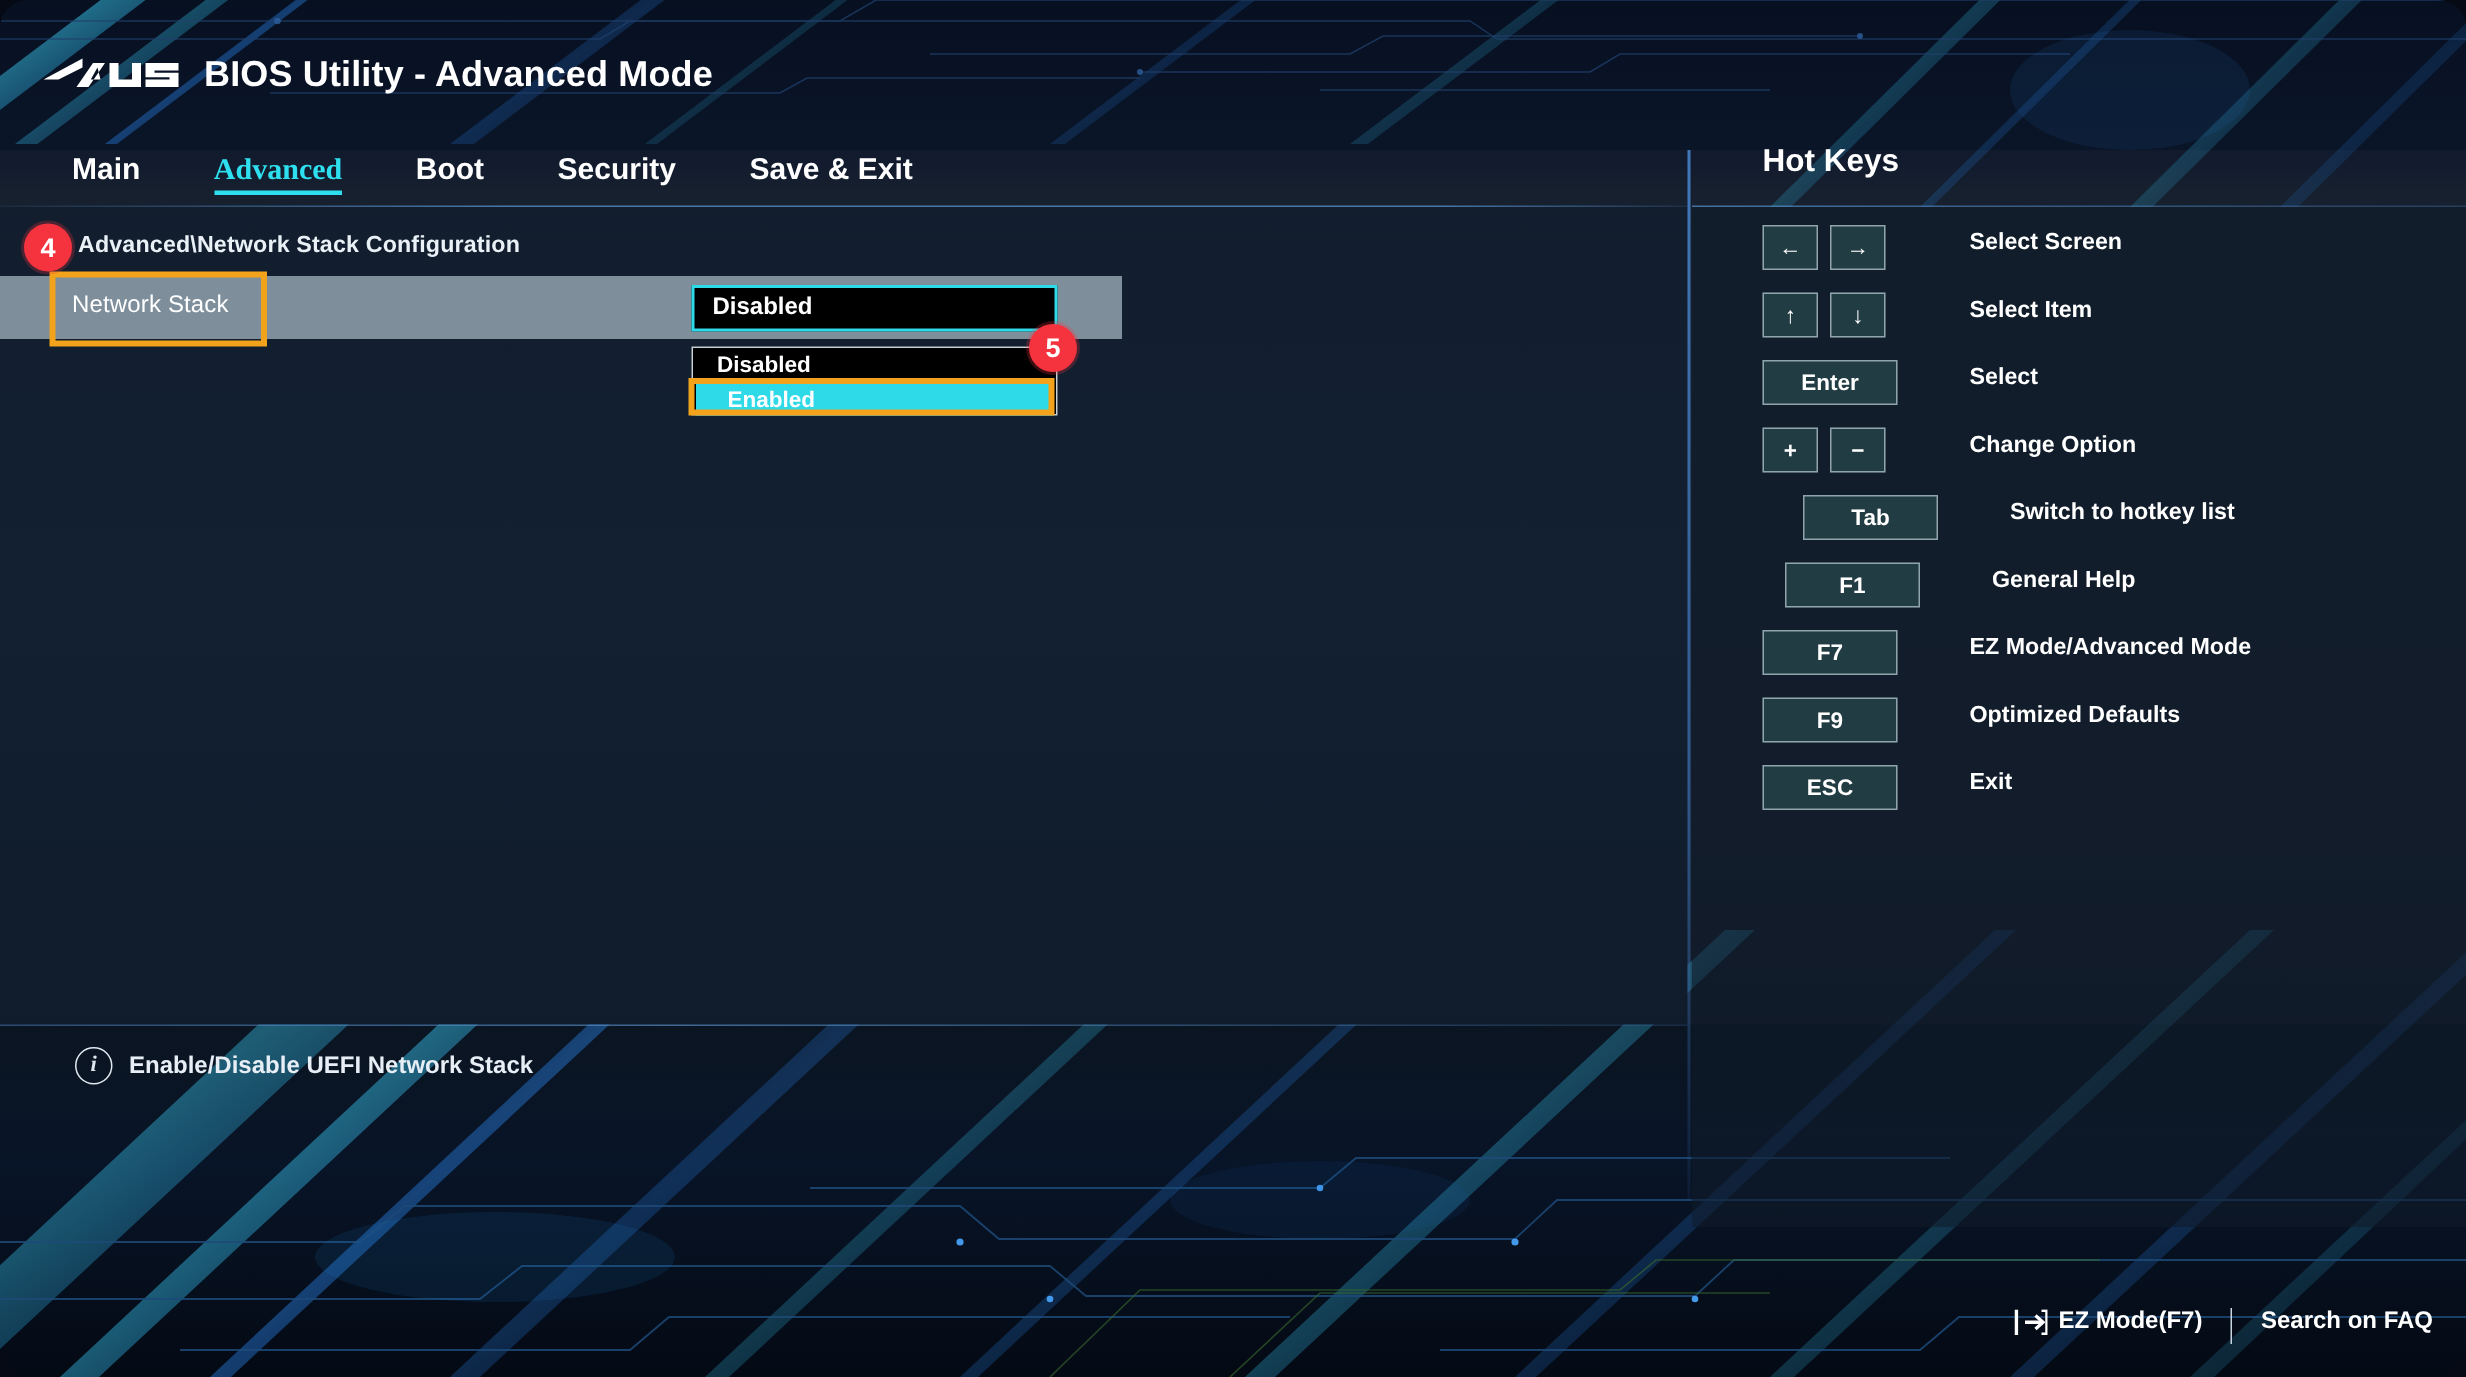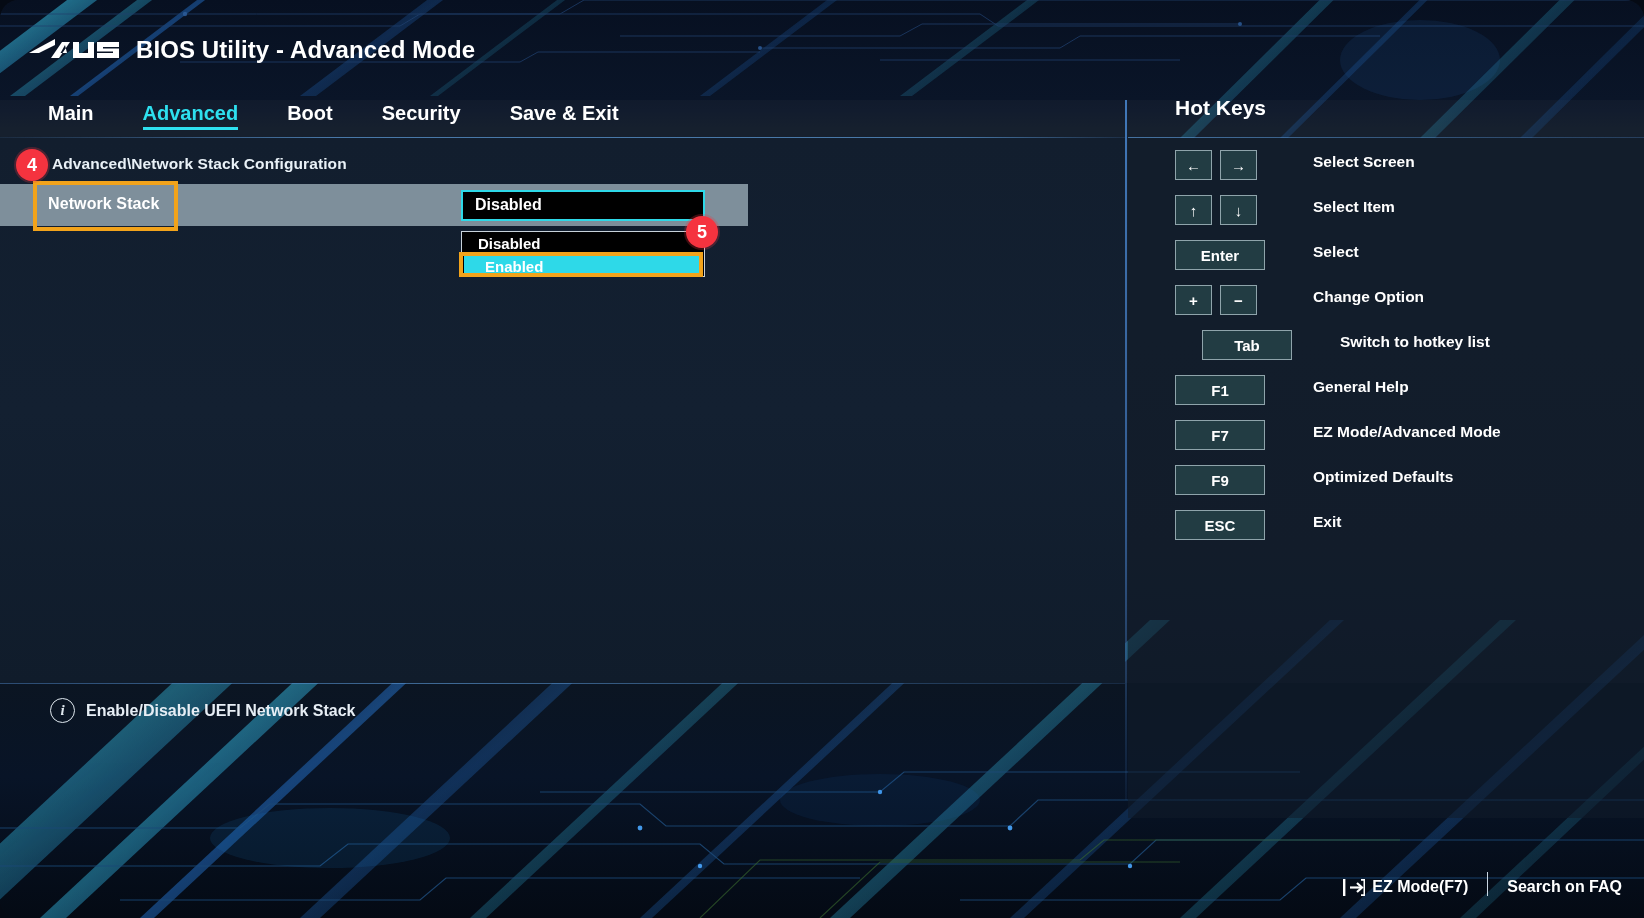--- a/index.html
+++ b/index.html
@@ -45,21 +45,21 @@
   .tabs {
     position:absolute; left:48px; top:0; height:45px;
     display:flex; align-items:center; gap:0;
   }
   .tab {
     position:relative;
     font-size:20px; font-weight:bold; color:#ffffff;
     padding:0 0 6px 0; margin-right:49px; cursor:pointer;
     white-space:nowrap; line-height:22px;
   }
-  .tab.active { color:#2ee0ef; }
+  .tab.active { color:#2ee0ef;font-family:Liberation Serif, serif; }
   .tab.active::after{
     content:""; position:absolute; left:0; right:0; bottom:0px;
     height:3px; background:#2ee0ef;
   }
   .hdr-rule {
     position:absolute; left:0; top:137px; width:1125px; height:1px;
     background:linear-gradient(90deg,rgba(60,110,170,.15),rgba(90,150,210,.75) 30%,rgba(90,150,210,.75) 85%,rgba(60,110,170,.2));
     z-index:5;
   }
   .hdr-rule-r {
@@ -86,21 +86,21 @@
   }
 
   
   .setting-row {
     position:absolute; left:0; top:184px; width:748px; height:42px;
     background:#7e8f9b;
     z-index:6;
   }
   .setting-label {
     position:absolute; left:48px; top:195px;
-    font-size:16px; font-weight:bold; color:#ffffff; letter-spacing:.1px;
+    font-size:16px; font-weight:normal; color:#ffffff; letter-spacing:.1px;
     z-index:8; white-space:nowrap;
   }
 
   
   .value-box {
     position:absolute; left:461px; top:190px; width:244px; height:31px;
     background:#000000; border:2px solid #2ed9e8;
     z-index:7;
   }
   .value-box span {
@@ -180,21 +180,21 @@
   .key.sm { width:37px; }
   .key.wide { width:90px; }
   .hk-label {
     font-size:15.5px; font-weight:bold; color:#ffffff;
     white-space:nowrap; padding-top:3px;
   }
 
   
   .bottombar {
     position:absolute; right:22px; bottom:22px;
-    display:flex; align-items:flex-end; gap:0;
+    display:flex; align-items:flex-start; gap:0;
     z-index:15;
   }
   .ez-item { display:flex; align-items:center; gap:7px;
     font-size:16px; font-weight:bold; color:#ffffff; white-space:nowrap; }
   .ez-icon { width:22px; height:17px; position:relative; display:inline-block; }
   .bb-sep {
     width:1px; height:24px; background:#c9d6e2; margin:0 19px;
   }
   .faq-item { font-size:16px; font-weight:bold; color:#ffffff; white-space:nowrap; }
 </style>
@@ -381,21 +381,21 @@
           <div class="key sm">−</div>
         </div>
         <div class="hk-label">Change Option</div>
       </div>
       <div class="hk-row" style="margin-bottom: 15px; padding-left: 27px;">
         <div class="keys">
           <div class="key wide">Tab</div>
         </div>
         <div class="hk-label">Switch to hotkey list</div>
       </div>
-      <div class="hk-row" style="margin-bottom: 15px;">
+      <div class="hk-row" style="margin-bottom: 15px; margin-left: 15px;">
         <div class="keys">
           <div class="key wide">F1</div>
         </div>
         <div class="hk-label">General Help</div>
       </div>
       <div class="hk-row" style="margin-bottom: 15px;">
         <div class="keys">
           <div class="key wide">F7</div>
         </div>
         <div class="hk-label">EZ Mode/Advanced Mode</div>

